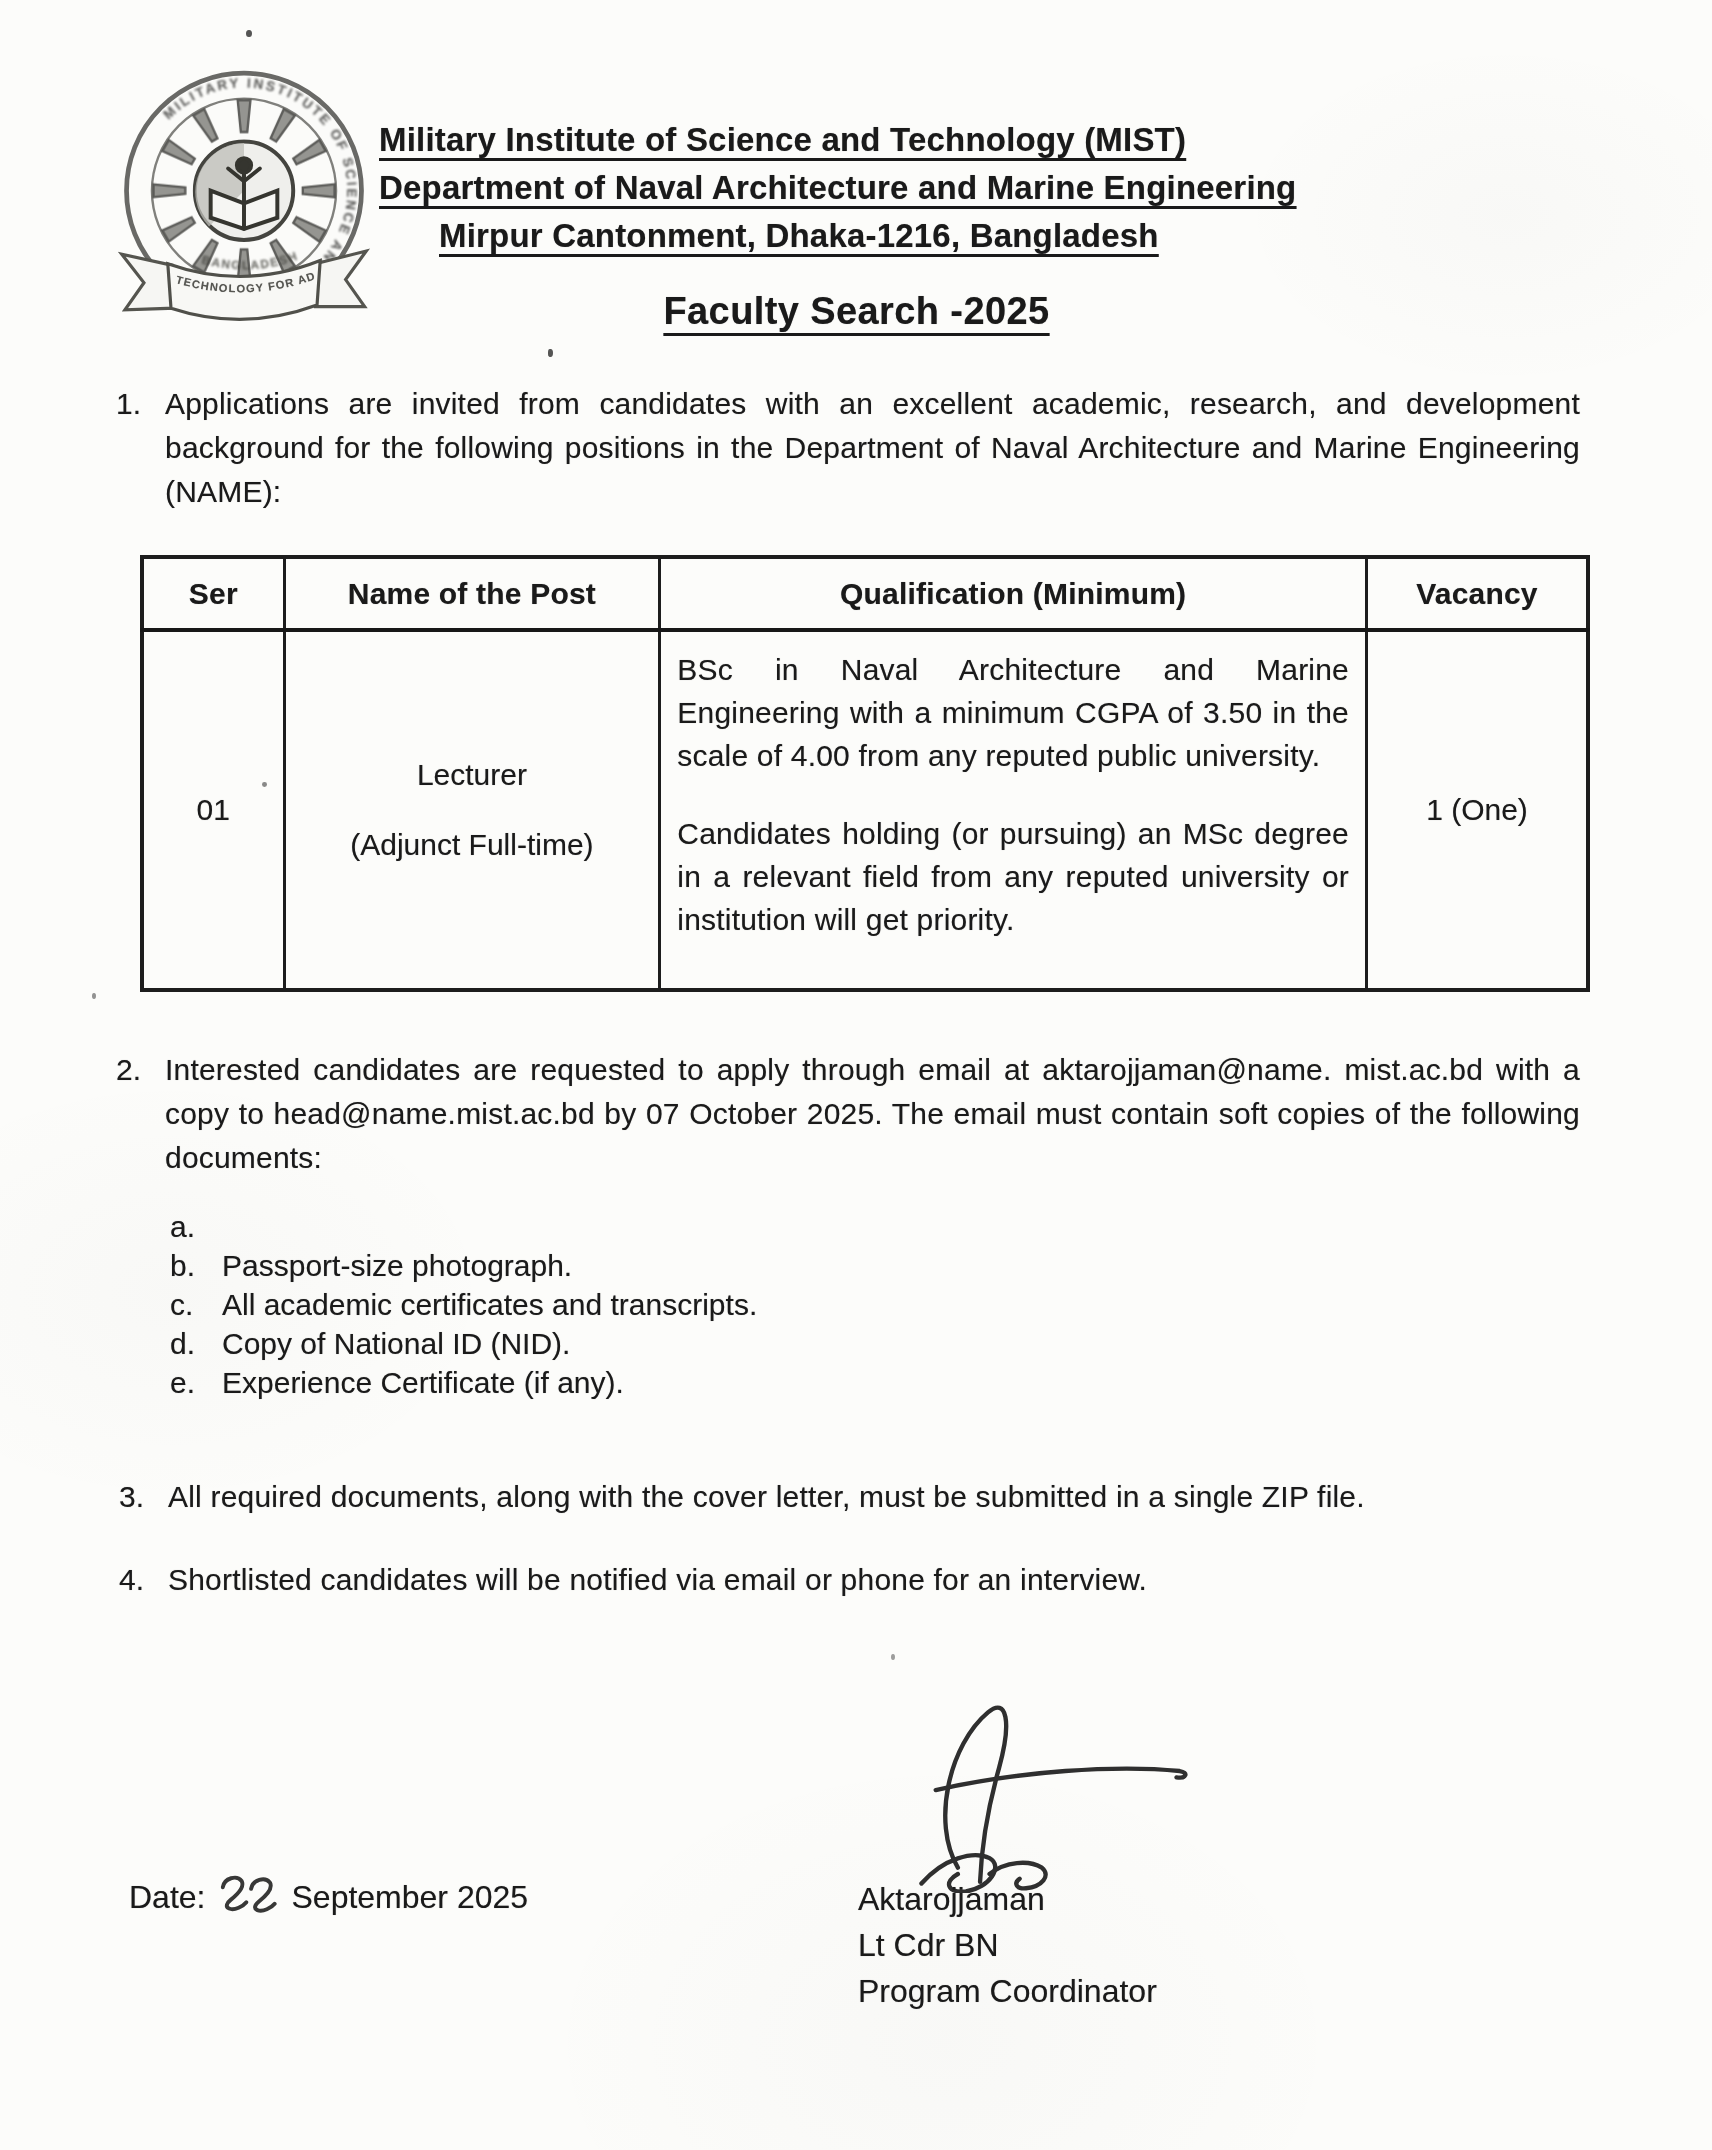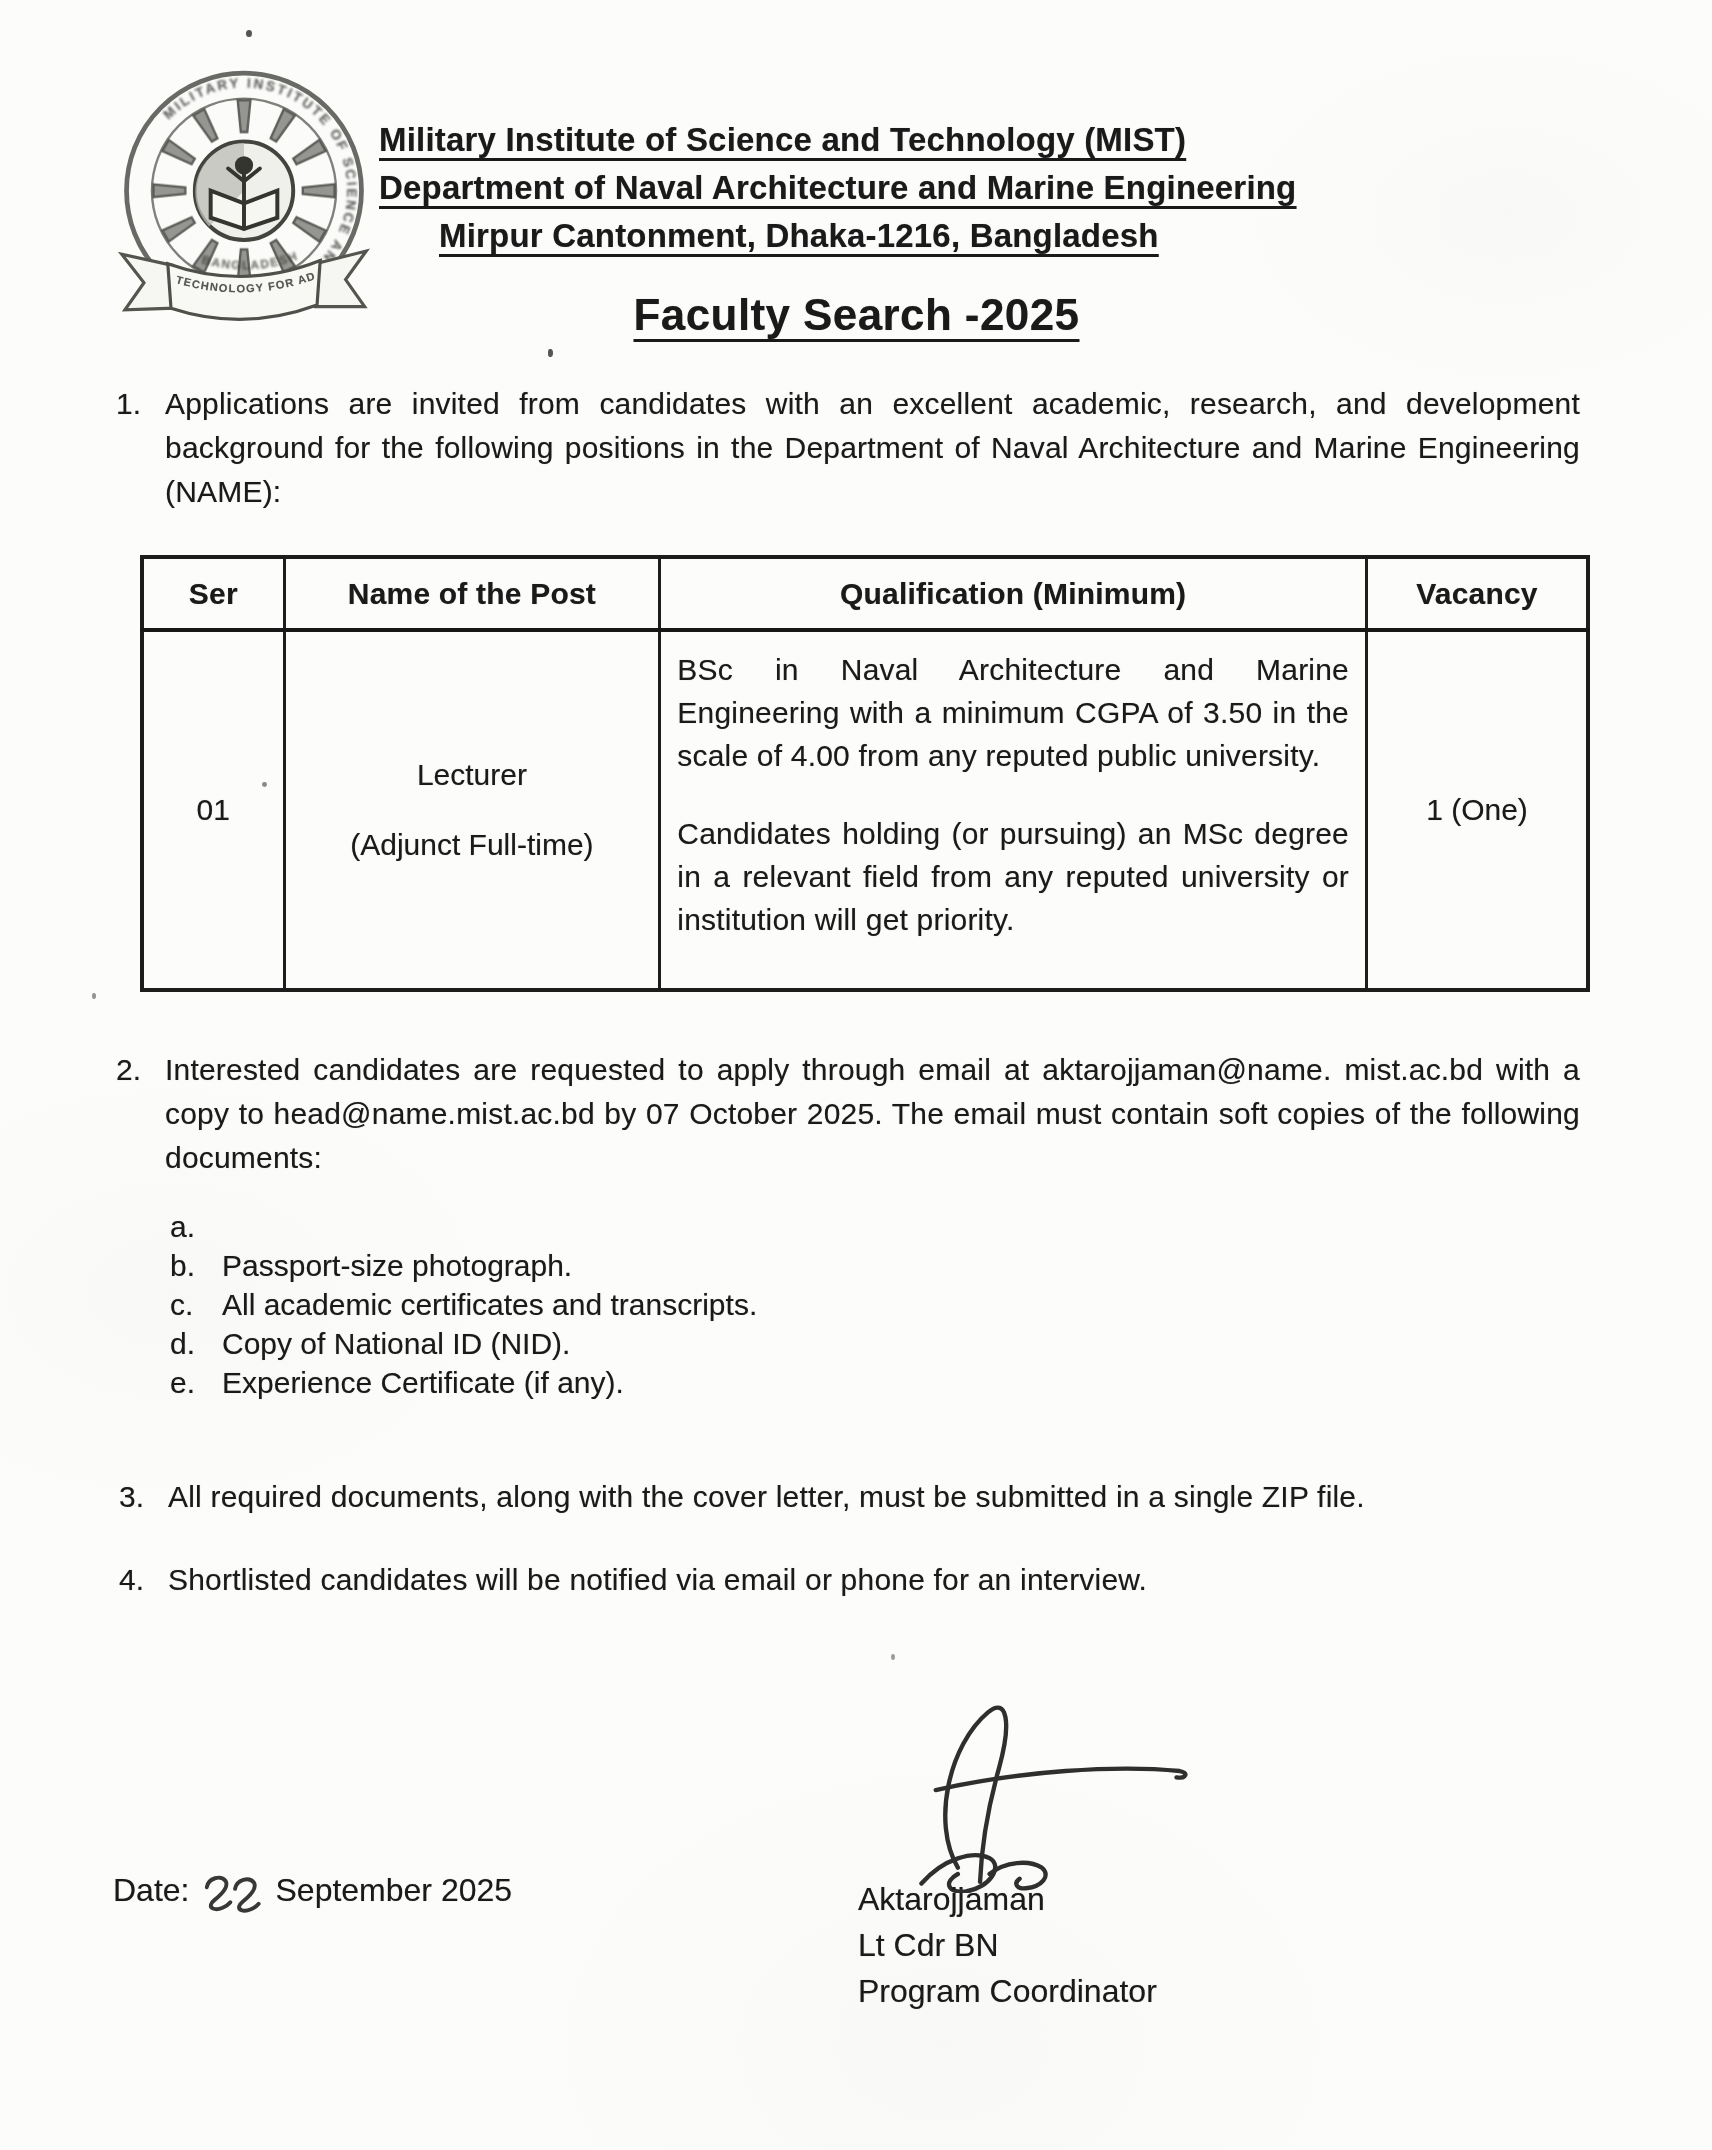--- a/index.html
+++ b/index.html
@@ -21,21 +21,21 @@
   .logo{position:absolute;left:117px;top:70px;width:254px;height:270px;}
   .header-text{position:absolute;left:379px;top:116px;width:1079px;}
   .hdr-line{
     font-weight:bold;font-size:33px;line-height:48px;white-space:nowrap;
     text-decoration:underline;text-decoration-thickness:3.2px;text-underline-offset:7.1px;
     text-decoration-skip-ink:none;letter-spacing:0.2px;
   }
   .hdr-line.indent{padding-left:60px;}
   .doc-title{
     position:absolute;left:135px;top:290px;width:1443px;text-align:center;
-    font-weight:bold;font-size:44px;letter-spacing:0.4px;
+    font-weight:bold;font-size:38px;letter-spacing:0.4px;
   }
   .doc-title span{
     text-decoration:underline;text-decoration-thickness:3.2px;text-underline-offset:8.7px;
     text-decoration-skip-ink:none;
   }
   
   .item{position:absolute;display:flex;font-size:30px;line-height:44px;}
   .item .num{flex:0 0 49px;}
   .item .txt{flex:1;text-align:justify;letter-spacing:0.2px;}
   .item .txt.nojust{text-align:left;white-space:nowrap;}
@@ -51,21 +51,21 @@
   td.c-post{width:364px;text-align:center;vertical-align:middle;height:354px;}
   td.c-qual{width:689px;vertical-align:top;text-align:justify;padding:16px 16px 0 16px;line-height:43px;letter-spacing:0.2px;}
   td.c-vac{width:212px;text-align:center;vertical-align:middle;}
   .post-l1{margin-bottom:36px;}
   .qual-p2{margin-top:35px;}
   
   .doc-list{position:absolute;left:170px;top:1207px;width:1190px;font-size:30px;line-height:39px;}
   .doc-row{display:flex;}
   .doc-row .letter{flex:0 0 52px;}
   
-  .date-line{position:absolute;left:113px;top:1870px;display:flex;align-items:flex-start;font-size:32px;line-height:41px;}
+  .date-line{position:absolute;left:129px;top:1870px;display:flex;align-items:center;font-size:32px;line-height:41px;}
   .hand-day{margin:0 8px 1.6px 11px;}
   .sig-block{position:absolute;left:858px;top:1876px;font-size:32px;line-height:46px;}
   .signature{position:absolute;left:869px;top:1695px;width:333px;height:198px;}
   
   .speck{position:absolute;background:#2a2a2a;border-radius:50%;opacity:.8;}
 </style>
 </head>
 <body>
 
 <div class="page">

